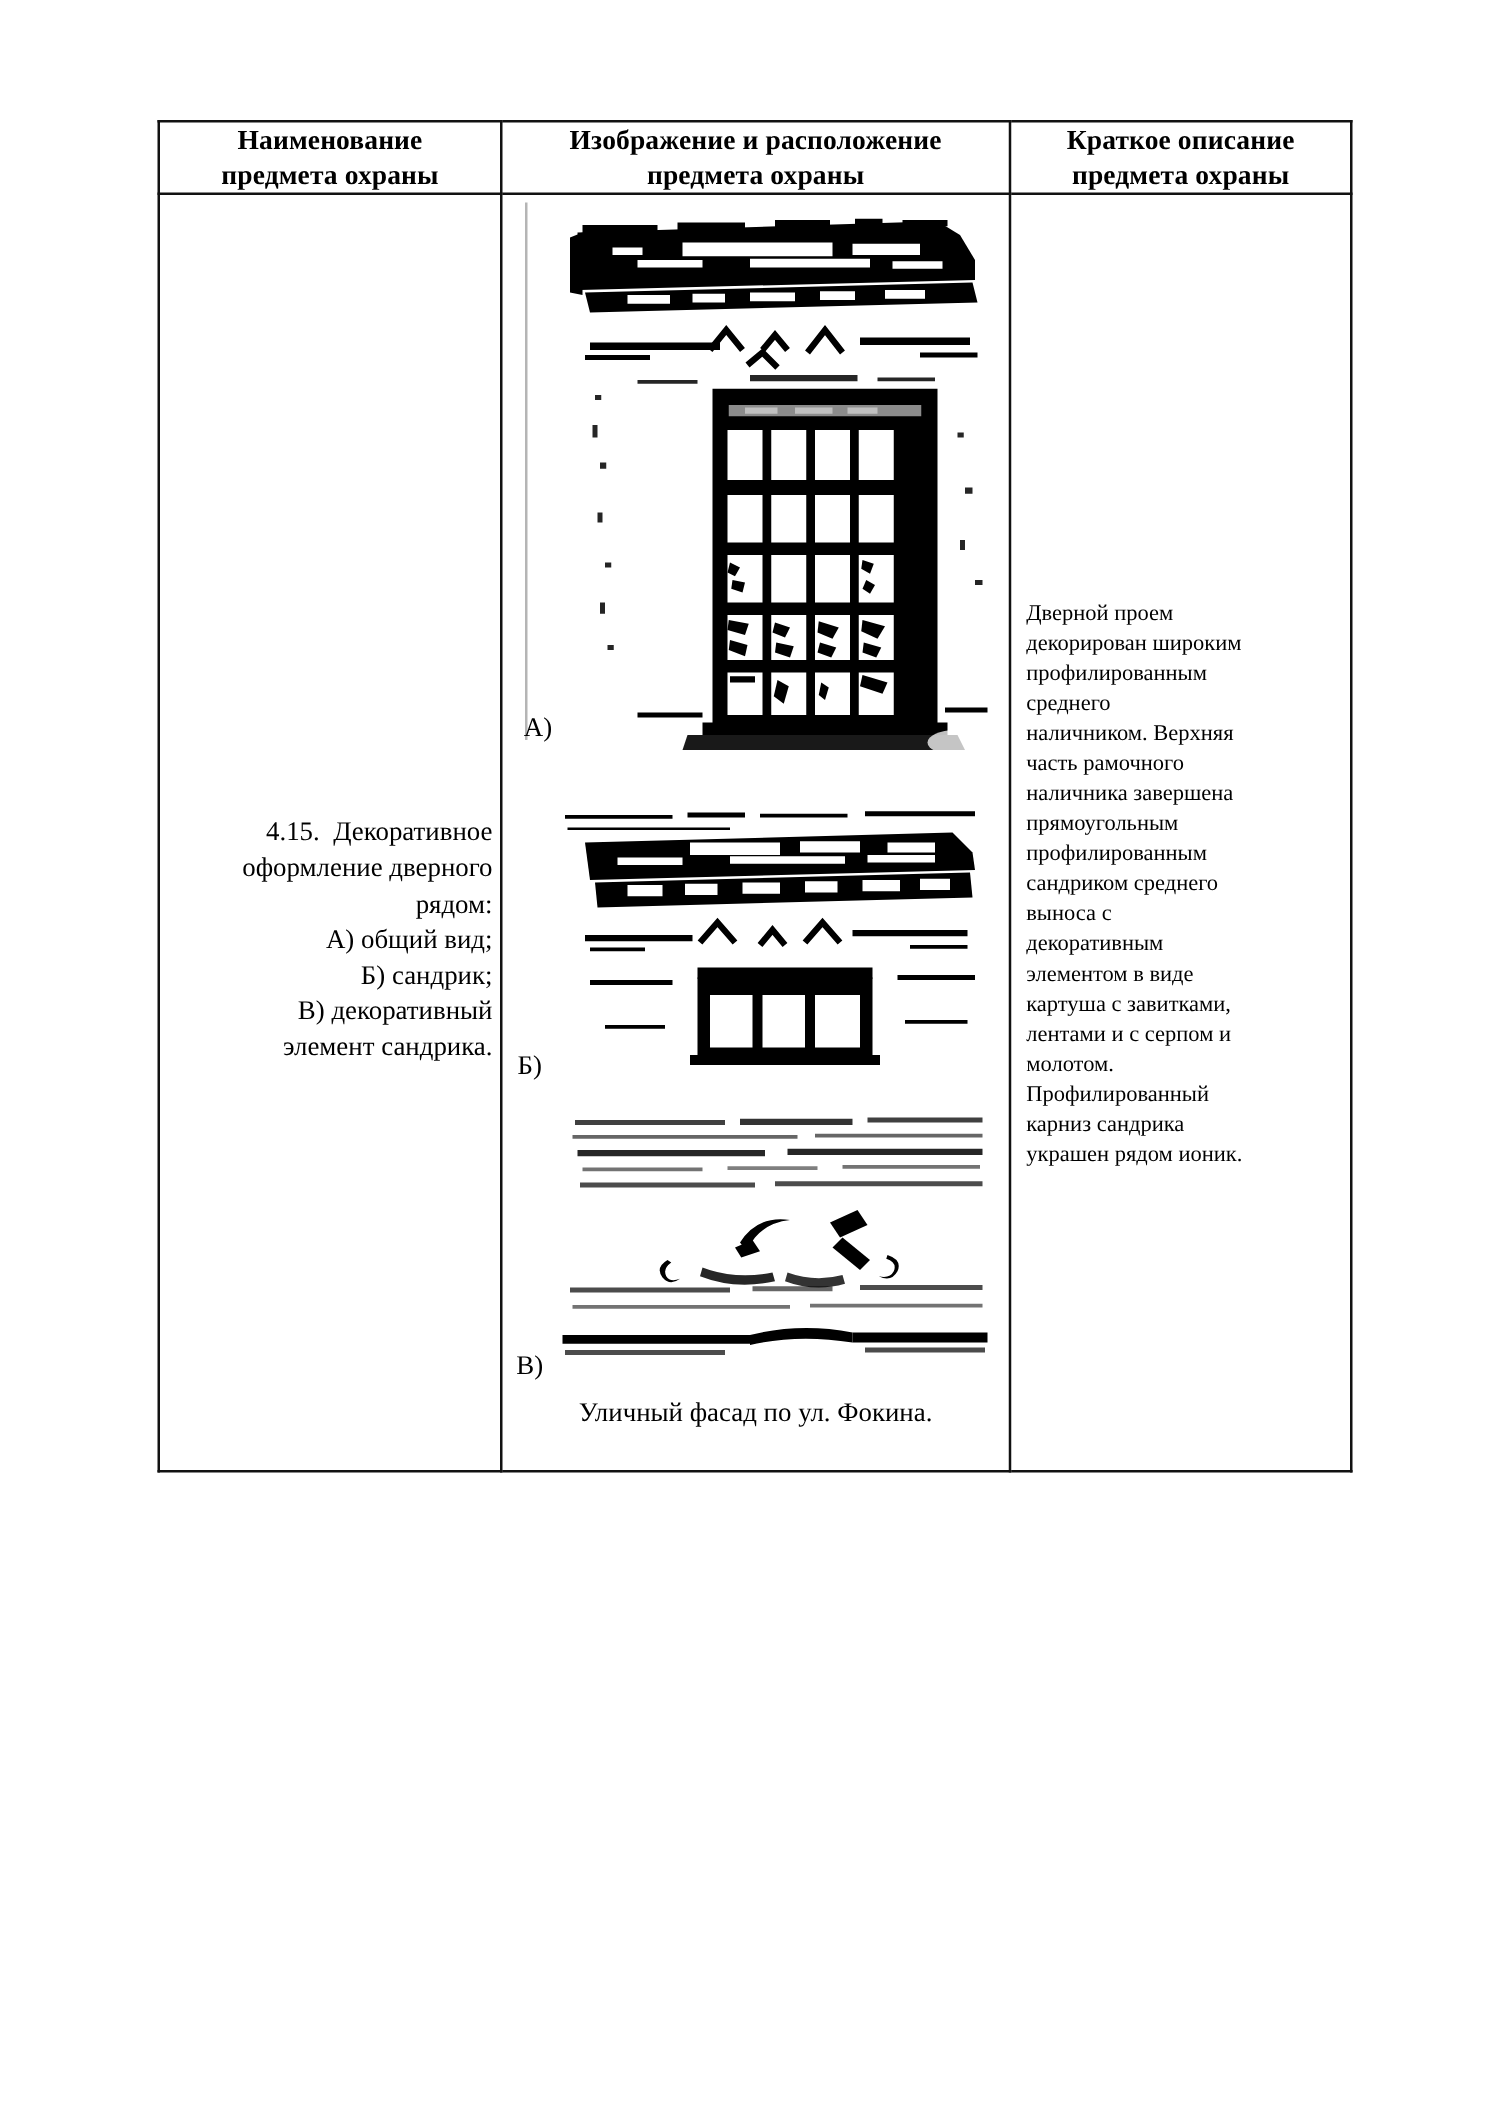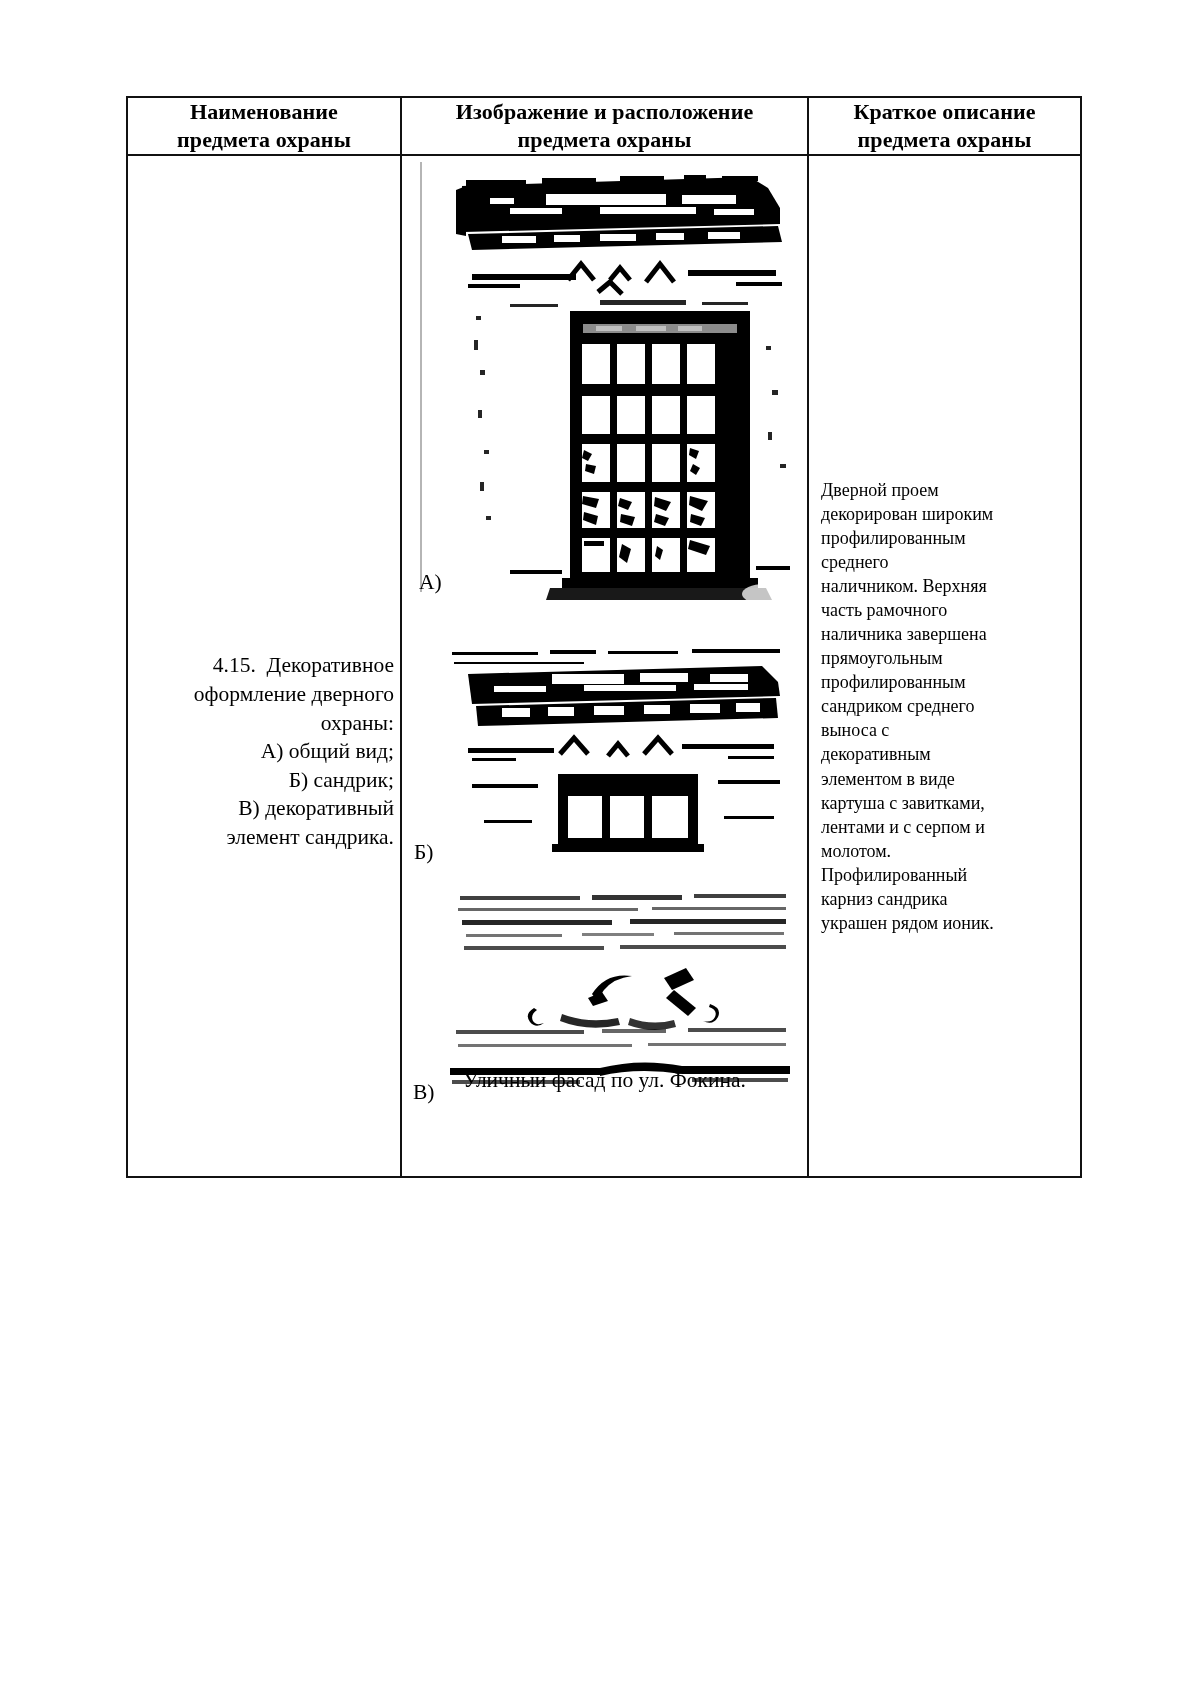--- a/index.html
+++ b/index.html
@@ -110,21 +110,21 @@
   #figB { left: 30px; top: 488px; width: 370px; height: 225px; }
   #labelB { left: 12px; top: 684px; }
 
   
   #figV { left: 40px; top: 730px; width: 360px; height: 215px; }
   #labelV { left: 11px; top: 924px; }
 
   .fig-caption {
     position: absolute;
     left: 0; right: 0;
-    top: 912px;
+    top: 962px;
     text-align: center;
     font-size: 21.5px;
   }
 
   
   .scan-line {
     position: absolute;
     background: #2a2a2a;
     opacity: .55;
   }
@@ -151,21 +151,21 @@
         </th>
       </tr>
     </thead>
     <tbody>
       <tr>
 
         <td class="cell-name col-name">
           <div class="name-block">
             <div class="name-line">4.15.  Декоративное</div>
             <div class="name-line">оформление дверного</div>
-            <div class="name-line">охраны:</div>
+            <div class="name-line">рядом:</div>
             <div class="name-line">А) общий вид;</div>
             <div class="name-line">Б) сандрик;</div>
             <div class="name-line">В) декоративный</div>
             <div class="name-line">элемент сандрика.</div>
           </div>
         </td>
 
         <td class="cell-image col-image">
 
           <div class="scan-line" style="left:18px; top:6px; width:1.5px; height:430px; opacity:.35;"></div>

